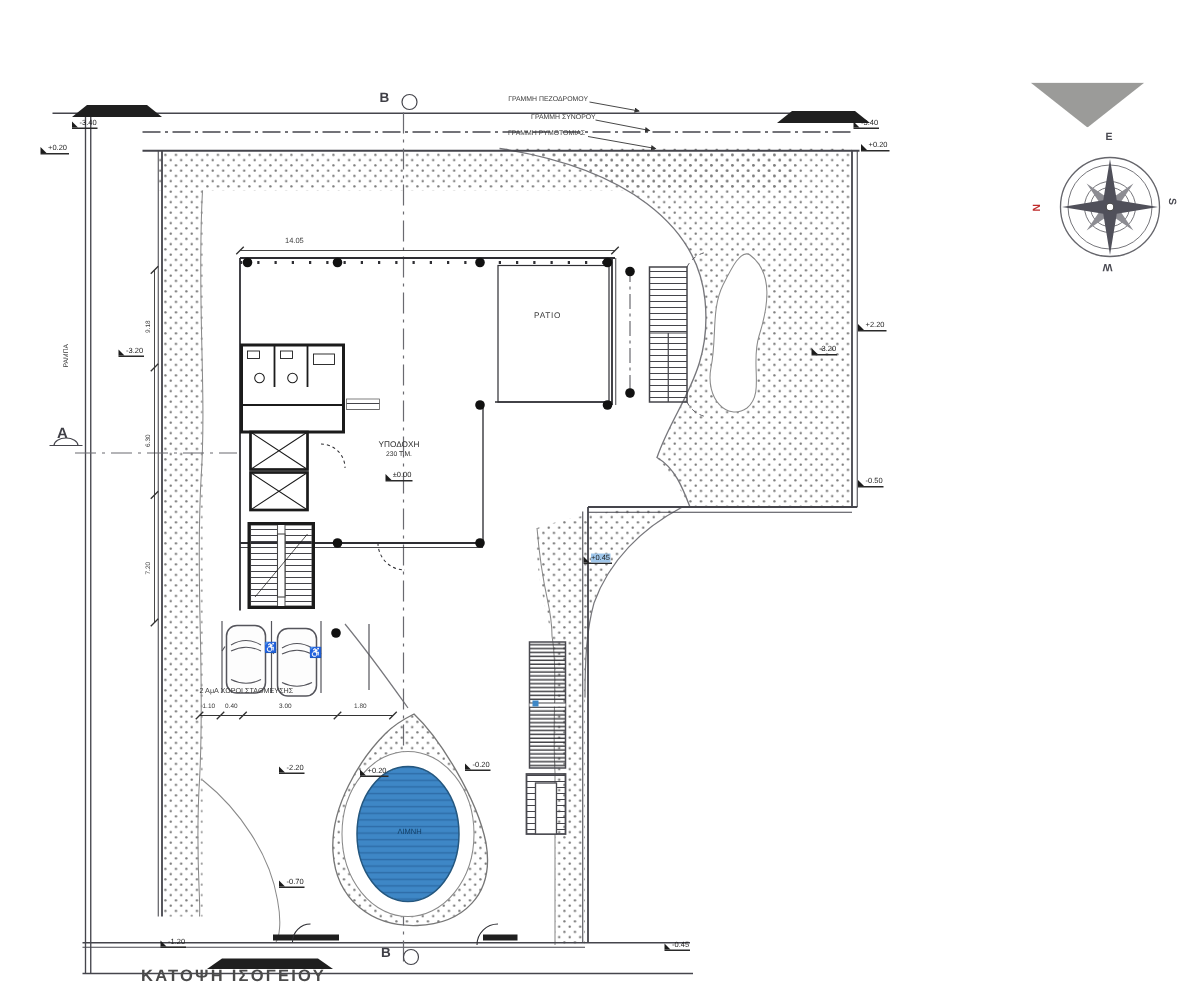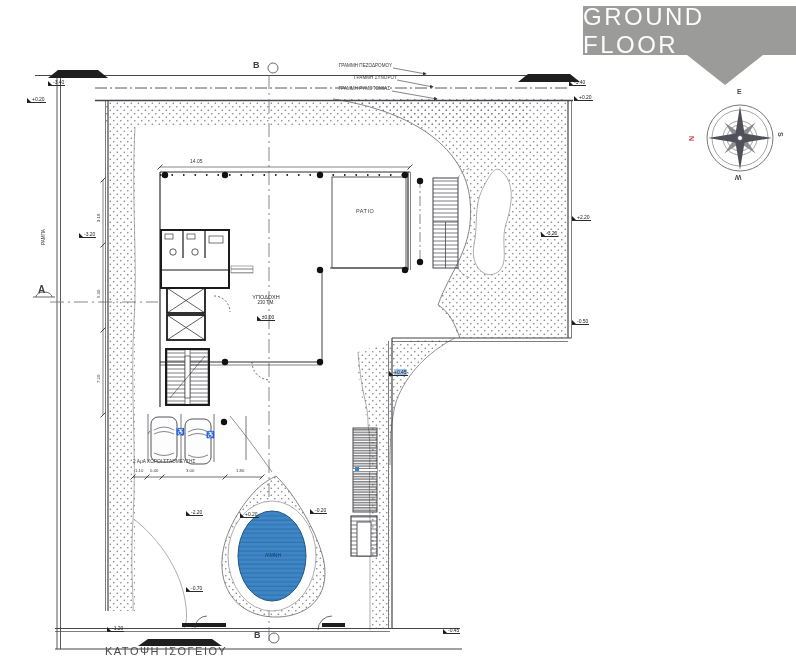--- a/index.html
+++ b/index.html
@@ -20,21 +20,21 @@
   .rot180{transform:rotate(180deg);transform-origin:center;}
   
   .lvl{position:absolute;font-size:5px;line-height:1;color:#1c1c1c;border-bottom:1px solid #2a2a2a;
        padding:0 1px 0 0;white-space:nowrap;}
   .lvl::before{content:"";display:inline-block;width:0;height:0;border-bottom:4px solid #1c1c1c;
        border-right:4px solid transparent;margin-right:1px;vertical-align:bottom;}
   .lvl.hl b{background:#9fc6ea;}
   .lvl b{font-weight:400;}
   .sec-letter{position:absolute;font-size:9px;font-weight:700;color:#3f3f46;}
   .compass-letter{position:absolute;font-size:7px;font-weight:700;color:#4a4a52;}
-  .plan-title{position:absolute;left:105px;top:645px;font-size:11px;letter-spacing:1.5px;color:#4a4a4a;}
+  .plan-title{position:absolute;left:94px;top:645px;font-size:11px;letter-spacing:1.5px;color:#4a4a4a;font-weight:bold;}
   .pool-label{position:absolute;left:254px;top:552px;width:38px;text-align:center;font-size:5px;color:#123f66;}
   .wc{position:absolute;font-size:7px;color:#555;}
   .recept{position:absolute;left:236px;top:294px;width:60px;text-align:center;color:#2e2e2e;}
   .recept .l1{font-size:5.5px;}
   .recept .l2{font-size:4.5px;}
   .recept .lvl-in{position:static;display:inline-block;margin-top:1px;}
 </style>
 </head>
 <body>
 
@@ -222,23 +222,20 @@
     </g>
     <path d="M60.6,27.4 L50,43 L60.6,58.6 L45,48 L29.4,58.6 L40,43 L29.4,27.4 L45,38 Z" fill="#8c8c92"></path>
     <path d="M45,11 L49.5,38.5 L77,43 L49.5,47.5 L45,75 L40.5,47.5 L13,43 L40.5,38.5 Z" fill="#50505a"></path>
     <circle cx="45" cy="43" r="2.5" fill="#fff" stroke="#444" stroke-width="0.7"></circle>
   </svg>
   <span class="compass-letter" style="left:737px;top:88px;">E</span>
   <span class="compass-letter rot270" style="left:688px;top:141px;color:#bf2b2b;">N</span>
   <span class="compass-letter rot90" style="left:784px;top:132px;">S</span>
   <span class="compass-letter rot180" style="left:735px;top:174px;">W</span>
 
-  <div class="banner">
-    <span class="banner-title">GROUND FLOOR</span>
-  </div>
   <div class="banner-tri"></div>
 
   <span class="lbl lbl-r" style="left:292px;top:63px;width:100px;font-size:4.6px;">ΓΡΑΜΜΗ ΠΕΖΟΔΡΟΜΟΥ</span>
   <span class="lbl lbl-r" style="left:297px;top:75px;width:100px;font-size:4.6px;">ΓΡΑΜΜΗ ΣΥΝΟΡΟΥ</span>
   <span class="lbl lbl-r" style="left:290px;top:86px;width:100px;font-size:4.6px;">ΓΡΑΜΜΗ ΡΥΜΟΤΟΜΙΑΣ</span>
 
   <span class="sec-letter" style="left:253px;top:60px;">B</span>
   <span class="sec-letter" style="left:254px;top:630px;">B</span>
   <span class="sec-letter" style="left:38px;top:284px;font-size:10px;">A</span>
 

